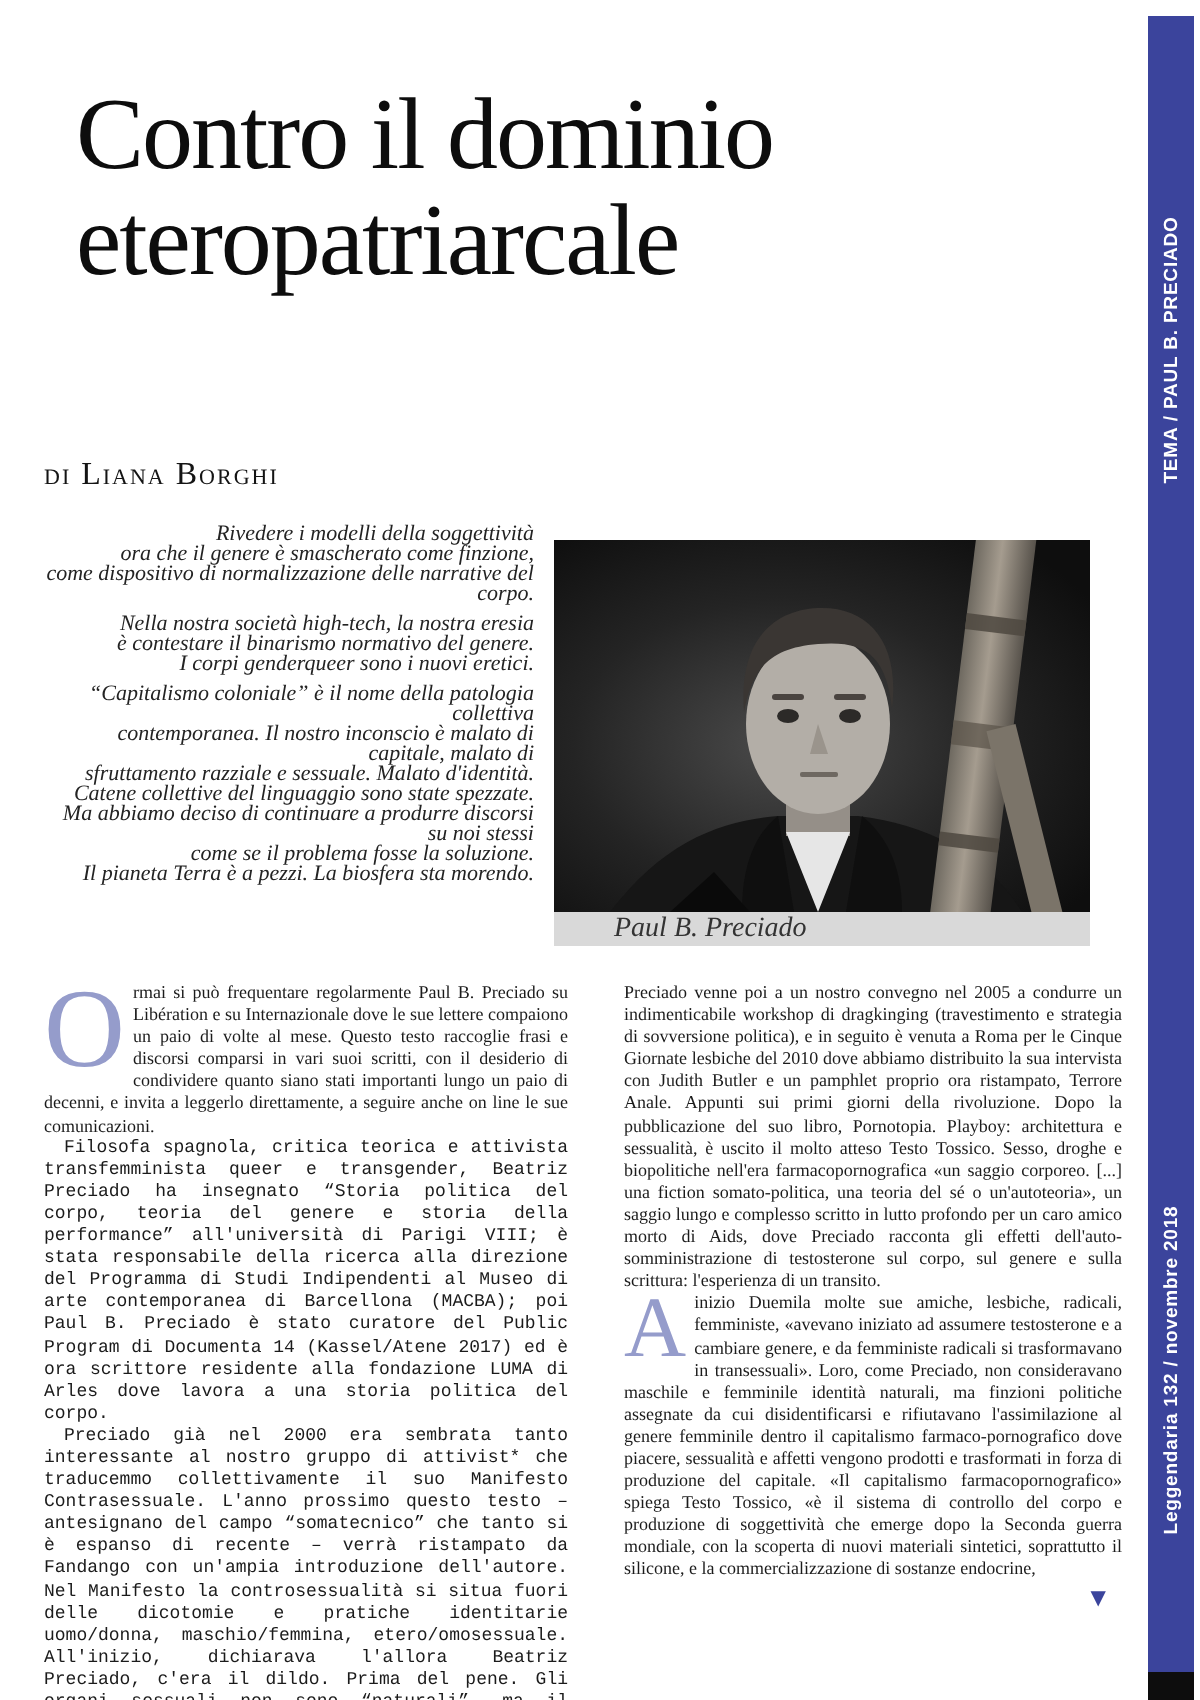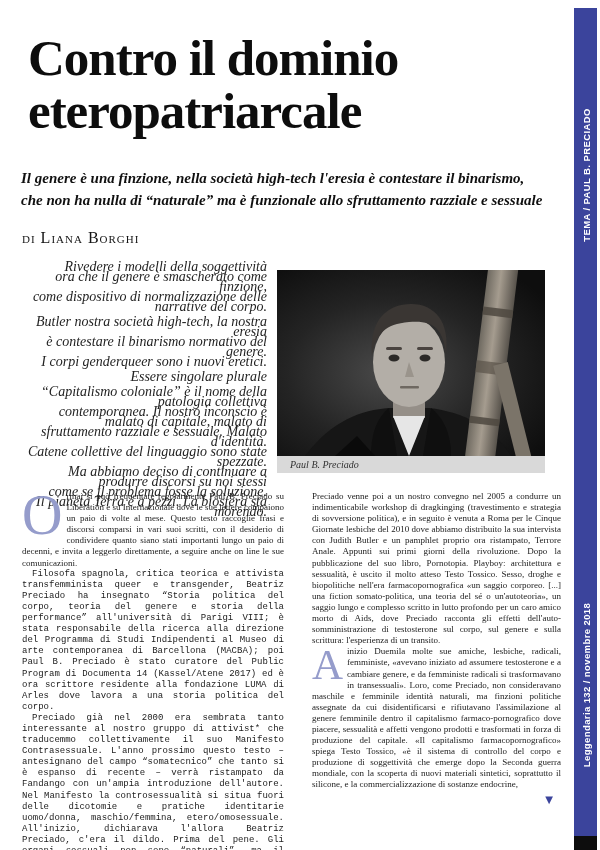--- a/index.html
+++ b/index.html
@@ -23,47 +23,47 @@
   .page-number-box {
     position:absolute; right:3px; top:836px; width:23px; height:56px; background:#0d0d0d;
     display:flex; align-items:center; justify-content:center;
   }
   .page-number-box span {
     color:#fff; font-family:"Liberation Sans",sans-serif; font-weight:bold; font-size:21px;
   }
 
   
   .title {
-    position:absolute; left:20px; top:24px; margin:8px; width:540px;
-    font-size:51px; line-height:53px; font-weight:700; letter-spacing:-1px;
+    position:absolute; left:20px; top:24px; margin:18px; width:540px;
+    font-size:51px; line-height:53px; font-weight:400; letter-spacing:-1px;
     color:#0d0d0d; white-space:pre-line;
   }
   .subtitle {
     position:absolute; left:21px; top:168px; margin:0; width:545px;
     font-style:italic; font-weight:600; font-size:15px; line-height:21.5px;
     color:#101010; white-space:pre-line;
   }
   .byline {
     position:absolute; left:22px; top:229px; margin:0;
     font-variant:small-caps; font-size:16px; letter-spacing:1px; color:#141414;
   }
 
   
   .epigraph { position:absolute; left:20px; top:262px; width:247px; text-align:right; }
   .epigraph p {
-    margin:0 0 5px 0; font-style:italic; font-size:14px; line-height:10px;
+    margin:0 0 5px 0; font-style:italic; font-size:11px; line-height:10px;
     color:#232323; white-space:pre-line;
   }
 
   
   .photo { position:absolute; left:277px; top:270px; width:268px; height:203px; margin:0; }
   .photo svg { display:block; }
   .photo figcaption {
     width:268px; height:17px; background:#d9d9d9; box-sizing:border-box;
-    padding-left:13px; font-style:italic; font-size:10px; line-height:17px;
+    padding-left:30px; font-style:italic; font-size:14px; line-height:17px;
     color:#333; text-align:left;
   }
 
   
   .col {
     position:absolute; top:491px; text-align:justify;
     font-size:9px; line-height:11.1px; color:#1b1b1b;
   }
   .col-left  { left:22px;  width:262px; }
   .col-right { left:312px; width:249px; }
@@ -91,32 +91,29 @@
   </div>
   <div class="vwrap vwrap-bottom">
     <span>Leggendaria 132 / novembre 2018</span>
   </div>
   <div class="page-number-box">
     <span>13</span>
   </div>
 
   <h1 class="title">Contro il dominio
 eteropatriarcale</h1>
-  <p class="subtitle">Il genere è una finzione, nella società high-tech l'eresia è contestare il binarismo,
-che non ha nulla di “naturale” ma è funzionale allo sfruttamento razziale e sessuale</p>
   <p class="byline">di Liana Borghi</p>
 
   <div class="epigraph">
     <p>Rivedere i modelli della soggettività
 ora che il genere è smascherato come finzione,
 come dispositivo di normalizzazione delle narrative del corpo.</p>
-    <p>Butler nostra società high-tech, la nostra eresia
+    <p>Nella nostra società high-tech, la nostra eresia
 è contestare il binarismo normativo del genere.
 I corpi genderqueer sono i nuovi eretici.</p>
-    <p>Essere singolare plurale</p>
     <p>“Capitalismo coloniale” è il nome della patologia collettiva
 contemporanea. Il nostro inconscio è malato di capitale, malato di
 sfruttamento razziale e sessuale. Malato d'identità.
 Catene collettive del linguaggio sono state spezzate.
 Ma abbiamo deciso di continuare a produrre discorsi su noi stessi
 come se il problema fosse la soluzione.
 Il pianeta Terra è a pezzi. La biosfera sta morendo.</p>
   </div>
 
   <figure class="photo">

